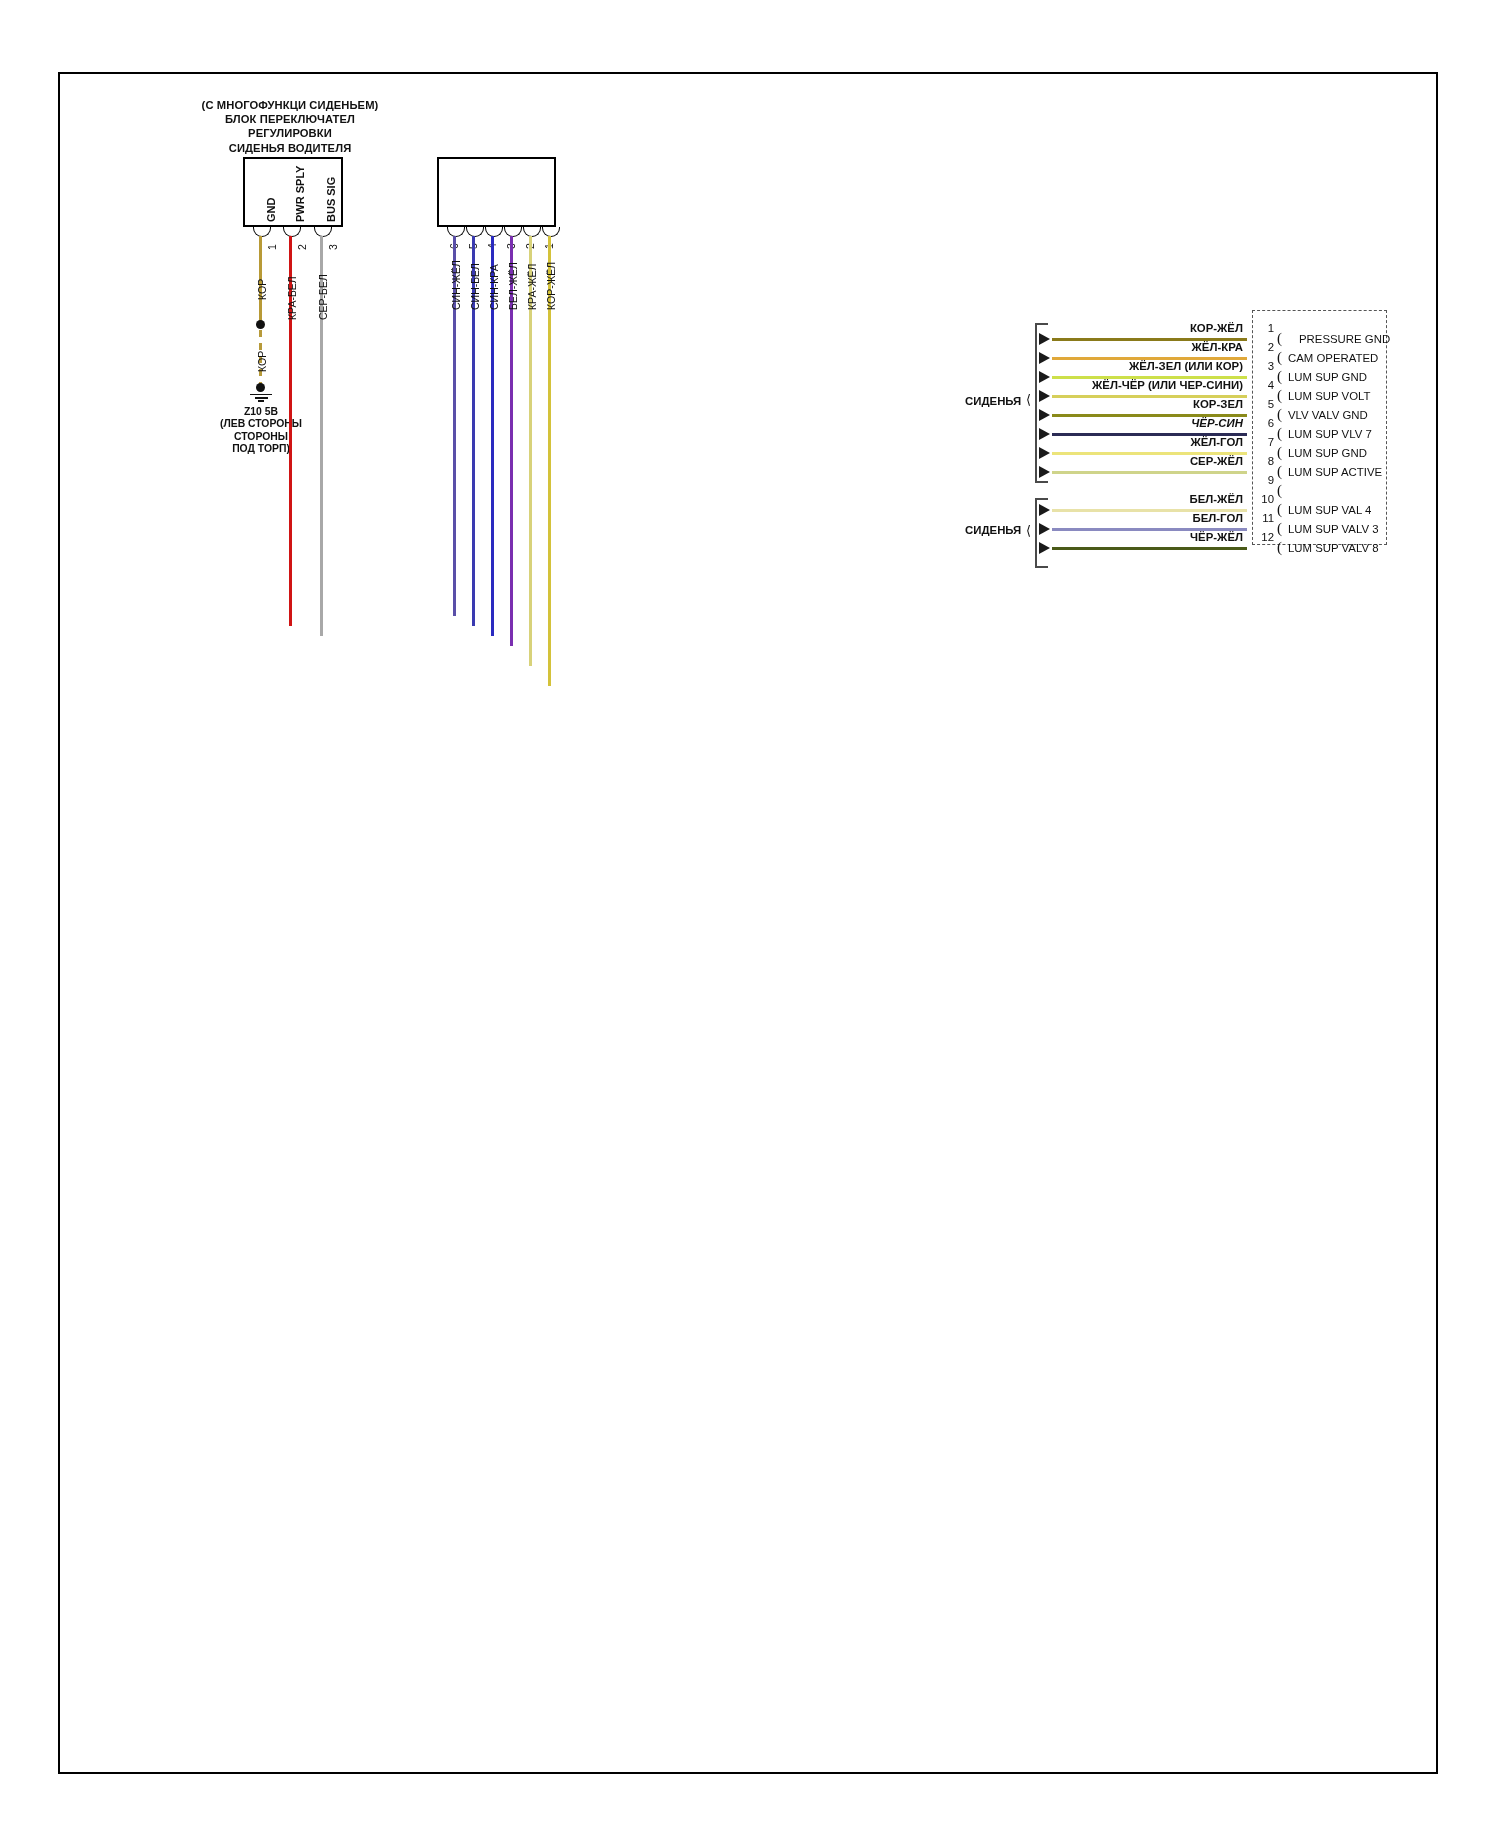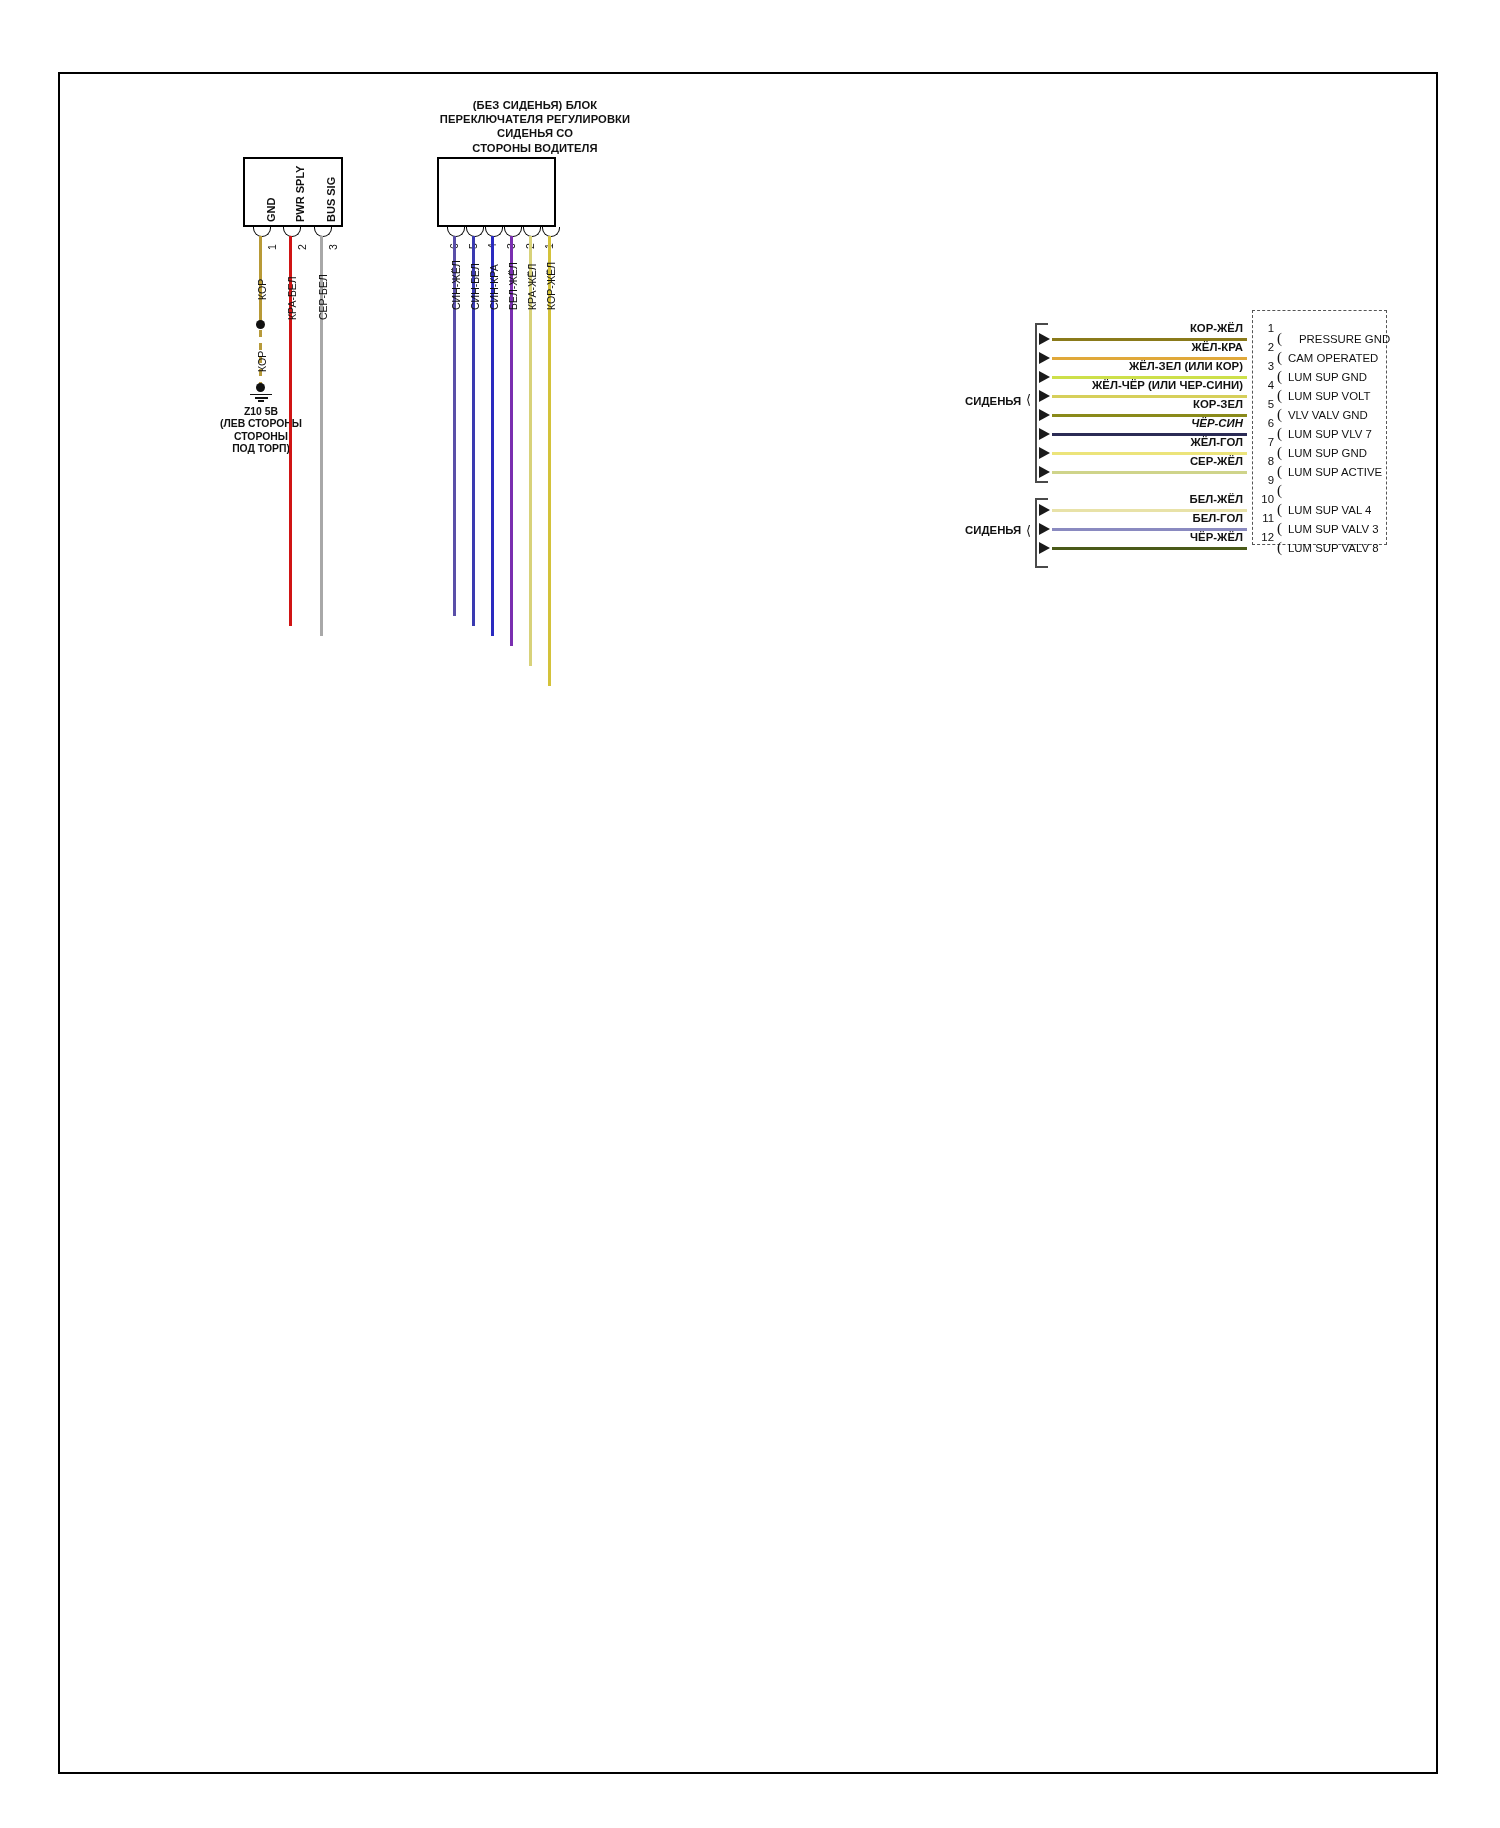--- a/index.html
+++ b/index.html
@@ -167,20 +167,26 @@
     <div class="ftxt" style="left:734px;top:854px;width:150px;"></div>
     <div class="ftxt" style="left:734px;top:866px;width:130px;"></div>
     <div class="ftxt" style="left:734px;top:878px;width:110px;"></div>
     <div class="ftxt" style="left:10px;top:952px;width:110px;"></div>
   </div>
 
   <div style="position:absolute;left:60px;top:465px;width:1348px;height:1307px;background:rgba(255,255,255,.55);pointer-events:none;"></div>
 
   <div class="outer-frame"></div>
 
+  <div class="blk-title" style="left:170px;top:98px;width:240px;">
+    <div>(С МНОГОФУНКЦИ СИДЕНЬЕМ)</div>
+    <div>БЛОК ПЕРЕКЛЮЧАТЕЛ</div>
+    <div>РЕГУЛИРОВКИ</div>
+    <div>СИДЕНЬЯ ВОДИТЕЛЯ</div>
+  </div>
 
   <div class="conn-box" style="left:243px;top:157px;width:100px;height:70px;"></div>
 
   <div class="vlabel" style="left:265px;top:222px;">GND</div>
   <div class="vlabel" style="left:294px;top:222px;">PWR SPLY</div>
   <div class="vlabel" style="left:325px;top:222px;">BUS SIG</div>
 
   <div class="fork" style="left:253px;top:227px;"></div>
   <div class="fork" style="left:283px;top:227px;"></div>
   <div class="fork" style="left:314px;top:227px;"></div>
@@ -206,26 +212,20 @@
     <div>СТОРОНЫ</div>
     <div>ПОД ТОРП)</div>
   </div>
 
   <div class="wire" style="left:289px;top:236px;height:390px;background:#d01414;"></div>
   <div class="vlabel-thin" style="left:286px;top:320px;">КРА-БЕЛ</div>
 
   <div class="wire" style="left:320px;top:236px;height:400px;background:#a8a8a8;"></div>
   <div class="vlabel-thin" style="left:317px;top:320px;">СЕР-БЕЛ</div>
 
-  <div class="blk-title" style="left:390px;top:98px;width:290px;">
-    <div>(БЕЗ СИДЕНЬЯ) БЛОК</div>
-    <div>ПЕРЕКЛЮЧАТЕЛЯ РЕГУЛИРОВКИ</div>
-    <div>СИДЕНЬЯ СО</div>
-    <div>СТОРОНЫ ВОДИТЕЛЯ</div>
-  </div>
 
   <div class="conn-box" style="left:437px;top:157px;width:119px;height:70px;"></div>
 
   <div class="fork" style="left:447px;top:227px;"></div>
   <div class="fork" style="left:466px;top:227px;"></div>
   <div class="fork" style="left:485px;top:227px;"></div>
   <div class="fork" style="left:504px;top:227px;"></div>
   <div class="fork" style="left:523px;top:227px;"></div>
   <div class="fork" style="left:542px;top:227px;"></div>
 

